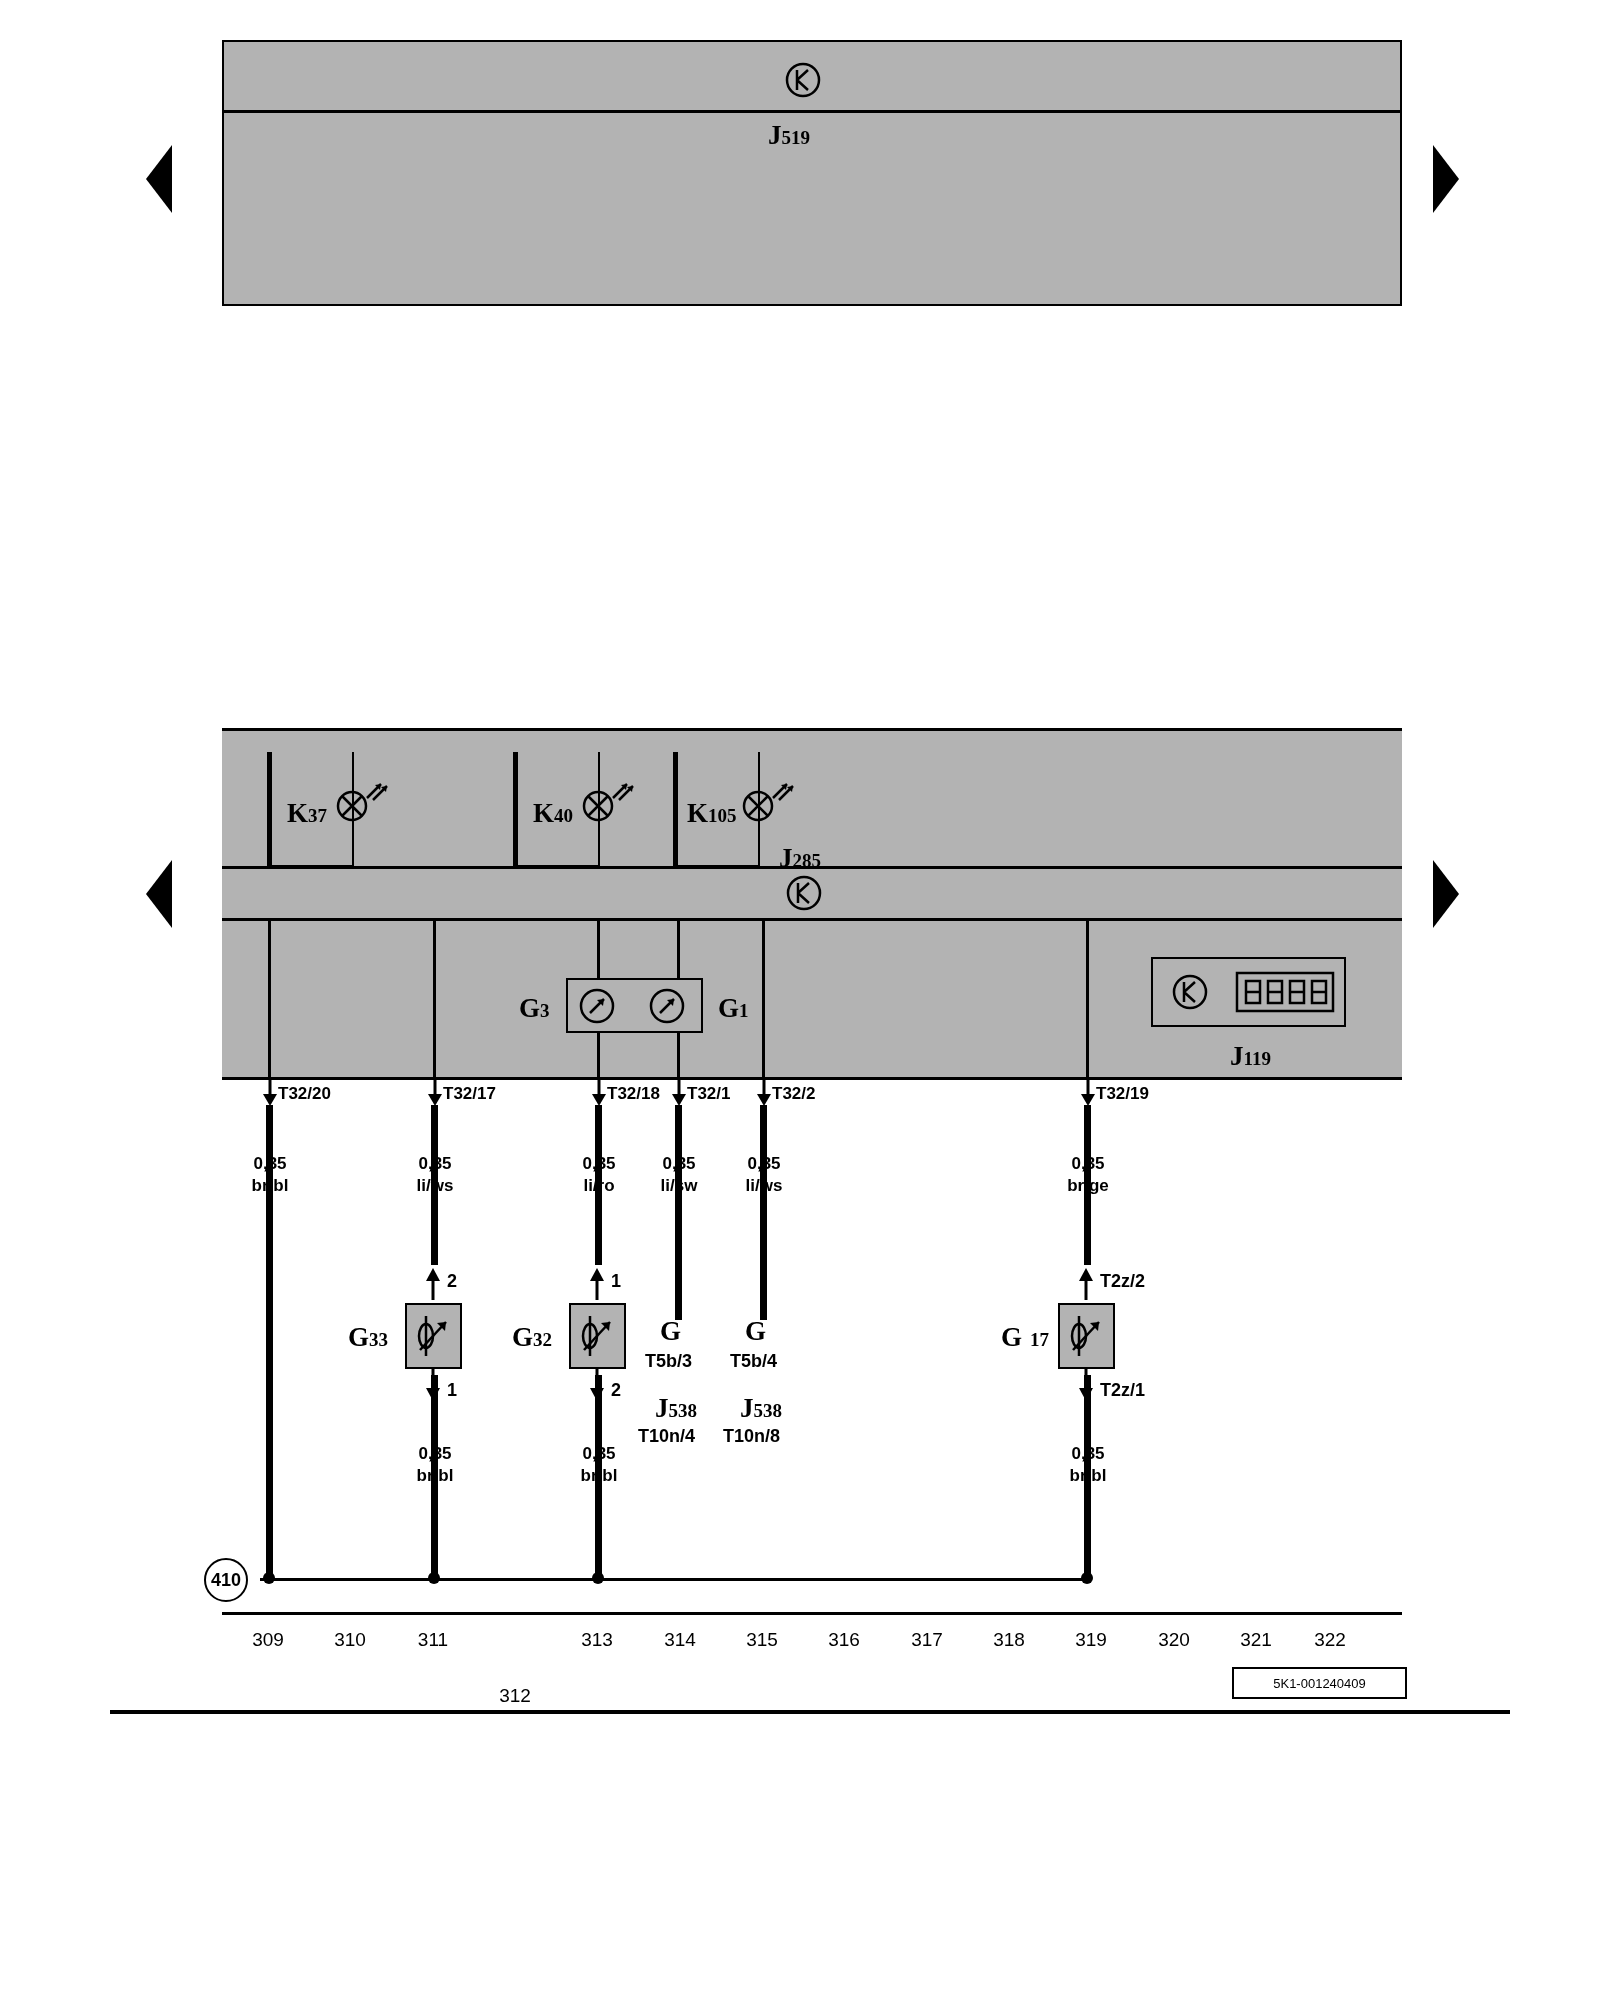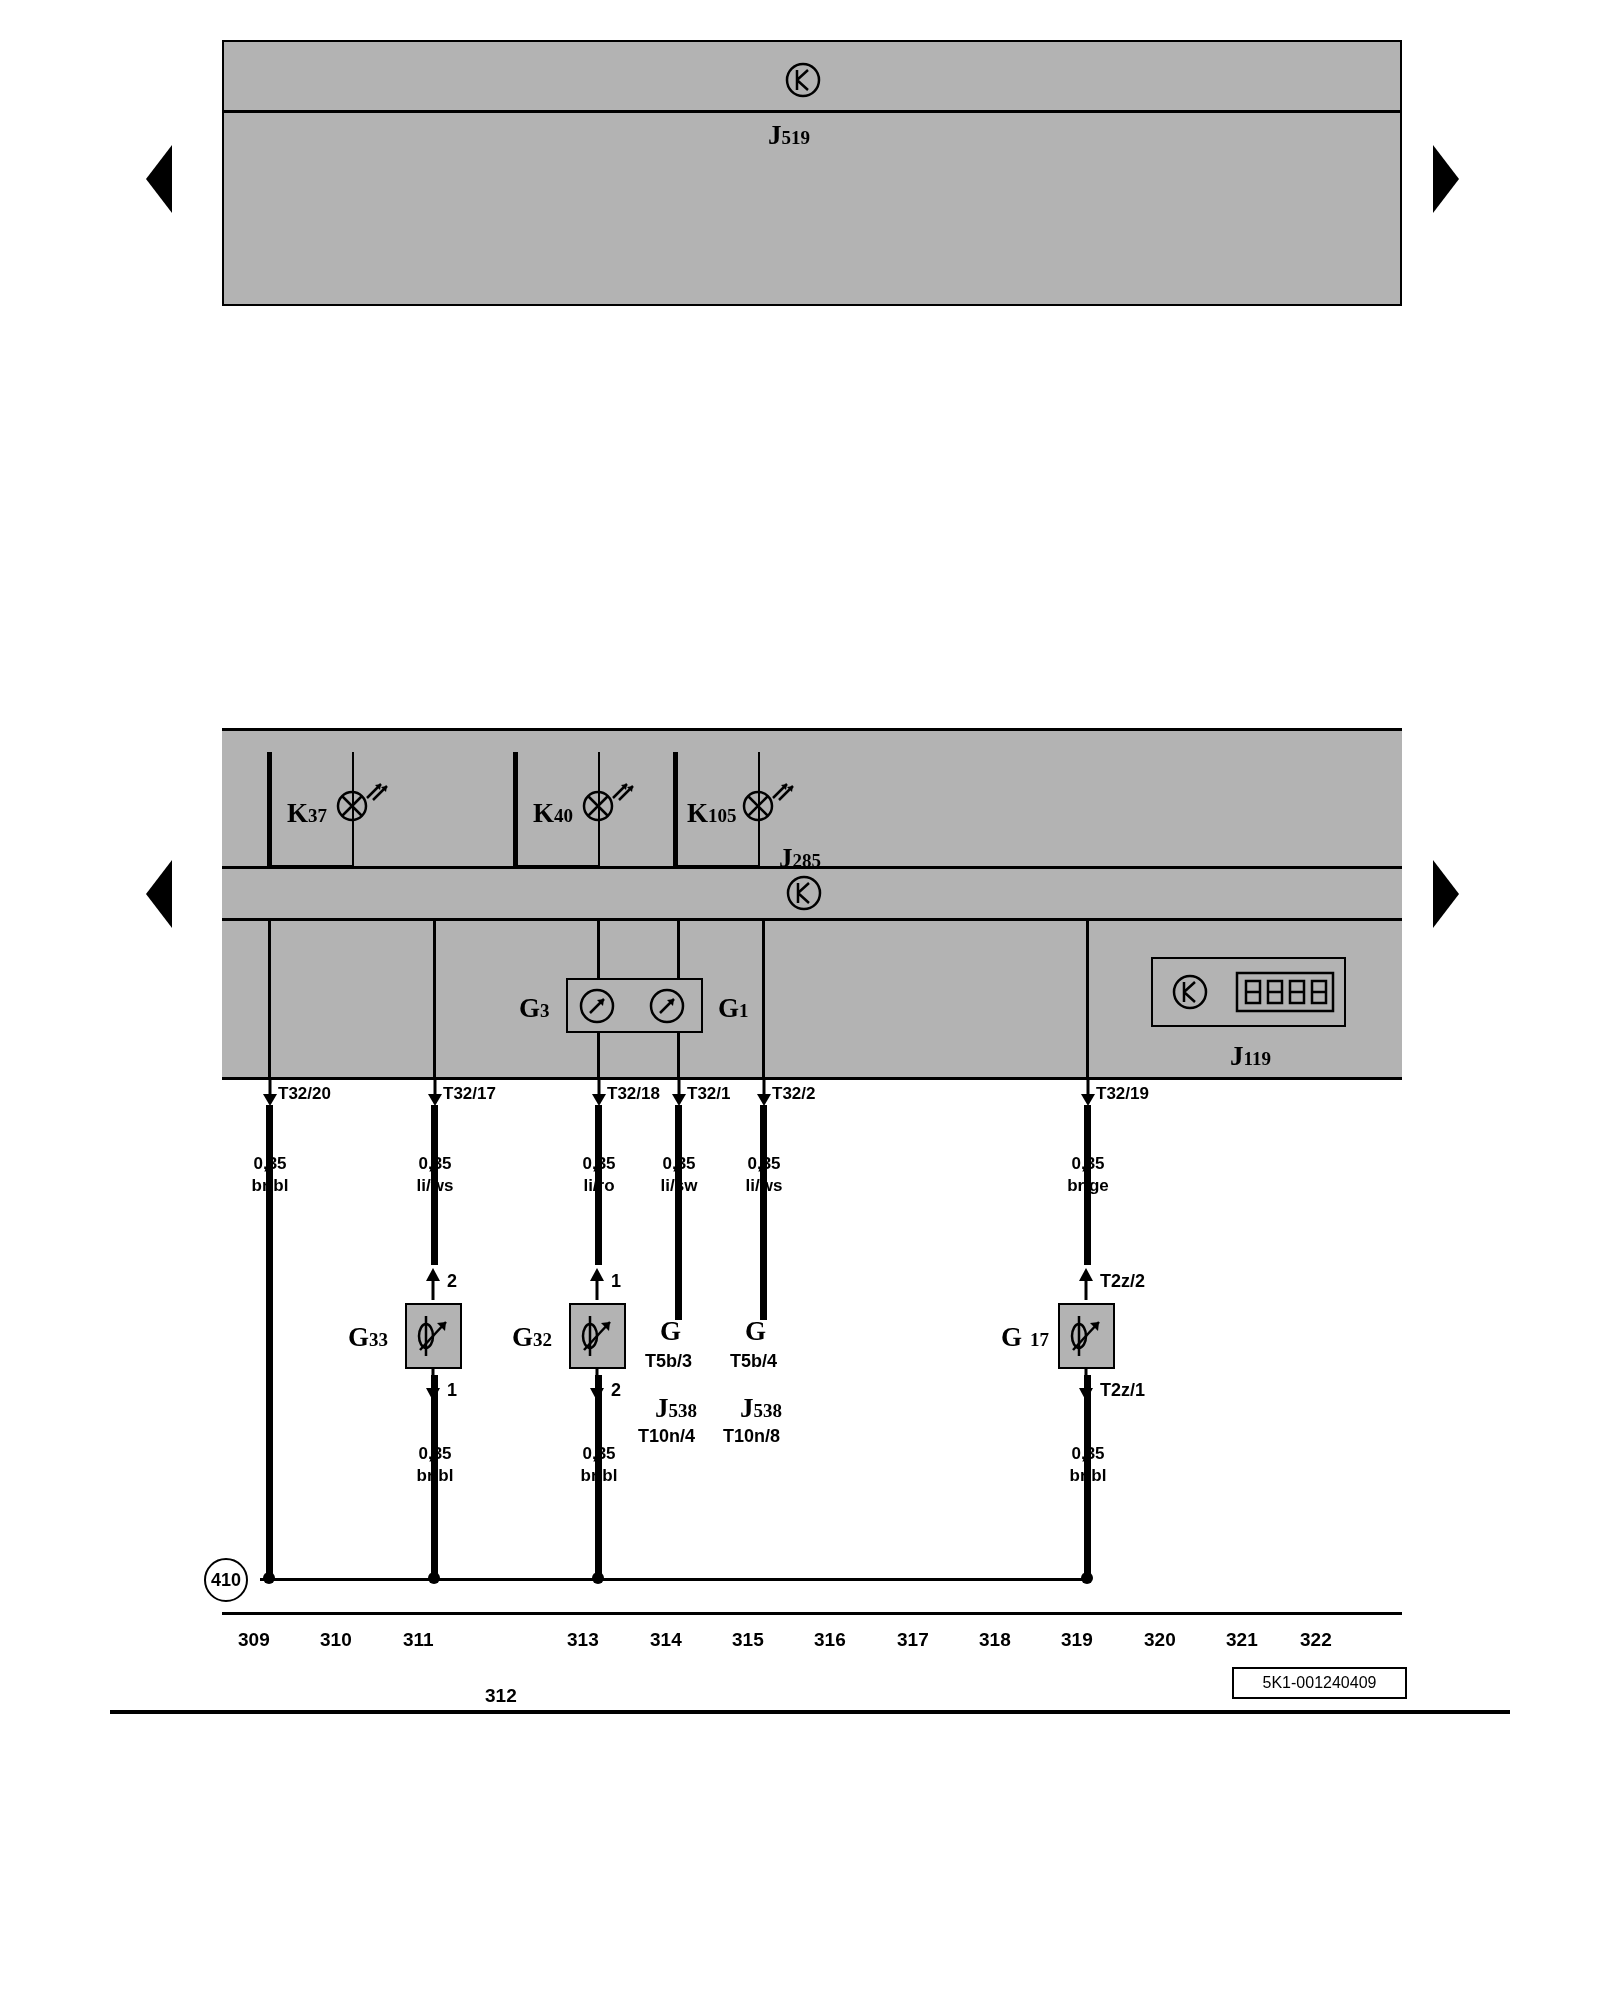--- a/index.html
+++ b/index.html
@@ -38,21 +38,21 @@
     position: absolute;
     font-family: "Liberation Sans", sans-serif;
     white-space: nowrap;
     line-height: 1;
   }
   .big { font-size: 27px; font-weight: bold; font-family: Liberation Serif, serif; }
   .sub { font-size: 18px; font-weight: bold; }
   .wire-txt { font-size: 17px; font-weight: bold; text-align: center; }
   .pin-txt { font-size: 17px; font-weight: bold; }
   .num-txt { font-size: 18px; font-weight: bold; }
-  .col-num { font-size: 19px; font-weight: bold; text-align: left; }
+  .col-num { font-size: 19px; font-weight: normal; text-align: center; }
 
   
   .arrow-left, .arrow-right {
     position: absolute;
     width: 0; height: 0;
   }
   .arrow-left {
     border-top: 34px solid transparent;
     border-bottom: 34px solid transparent;
     border-right: 26px solid #000;
@@ -94,21 +94,21 @@
     border-top: none;
     box-sizing: border-box;
     background: #b3b3b3;
   }
 
   .footer-box {
     position: absolute;
     border: 2px solid #000;
     background: #fff;
     box-sizing: border-box;
-    font-size: 16px;
+    font-size: 13px;
     font-family: "Liberation Sans", sans-serif;
     display: flex;
     align-items: center;
     justify-content: center;
     letter-spacing: 0px;
   }
   .node-circle {
     position: absolute;
     border: 2px solid #000;
     border-radius: 50%;

